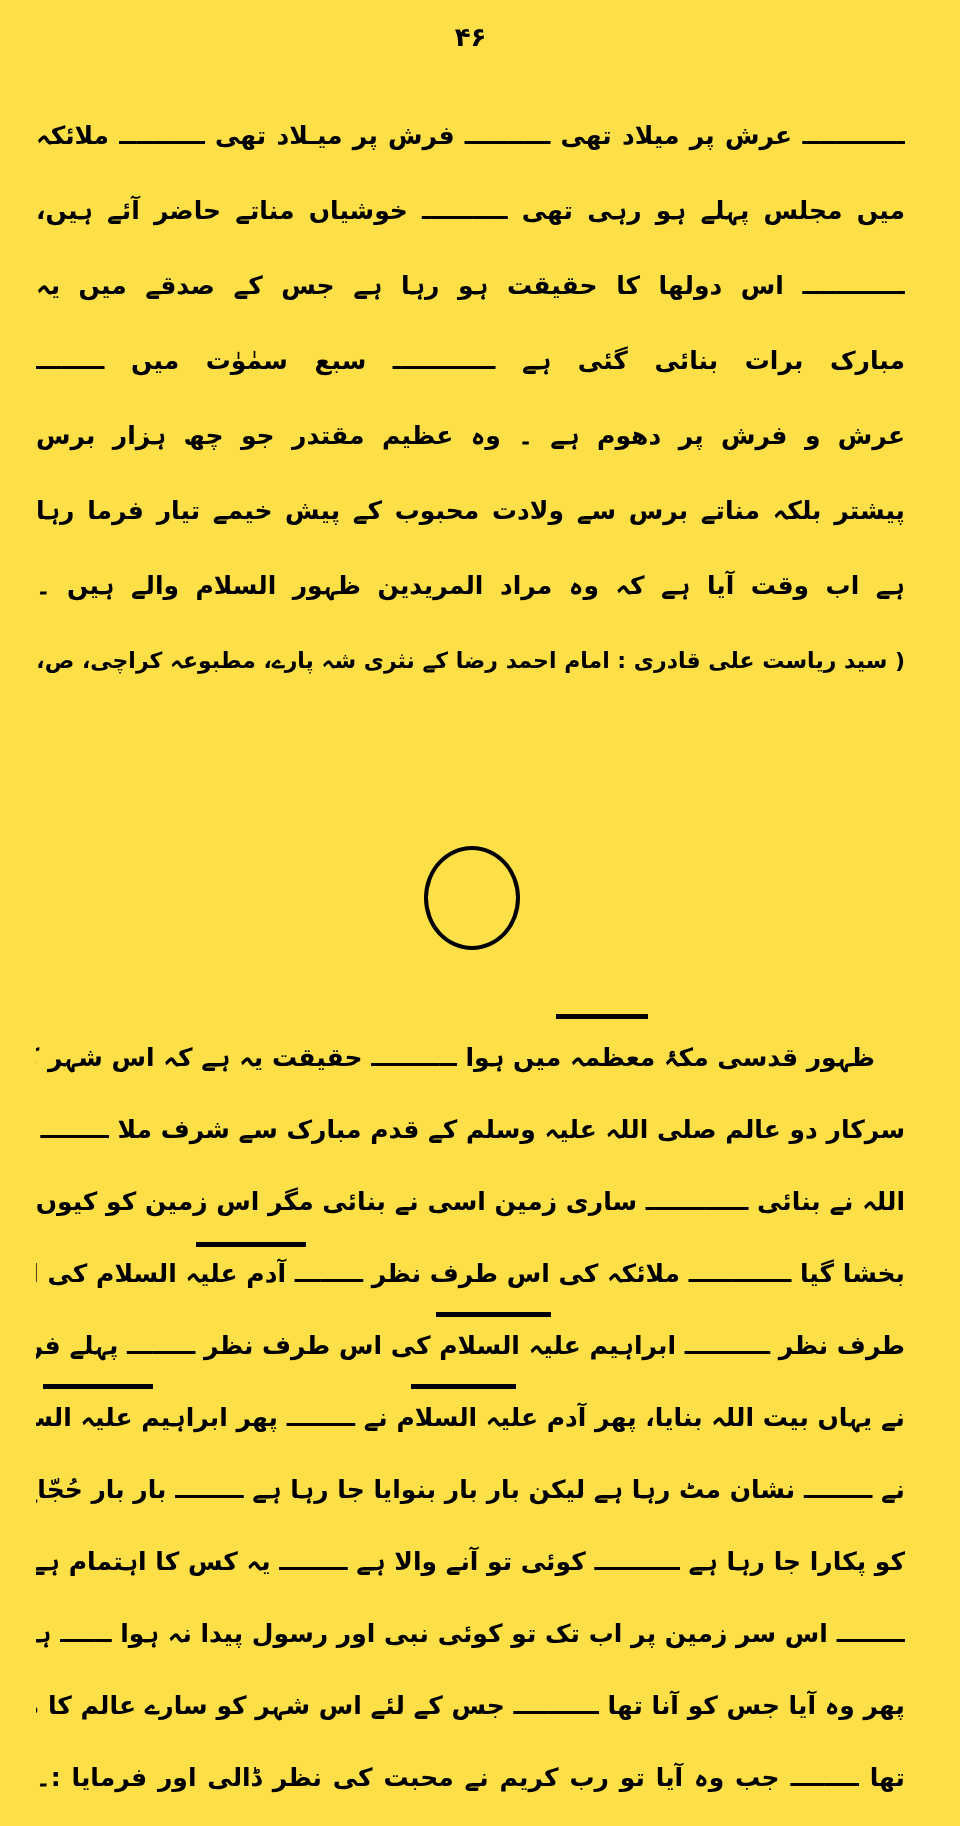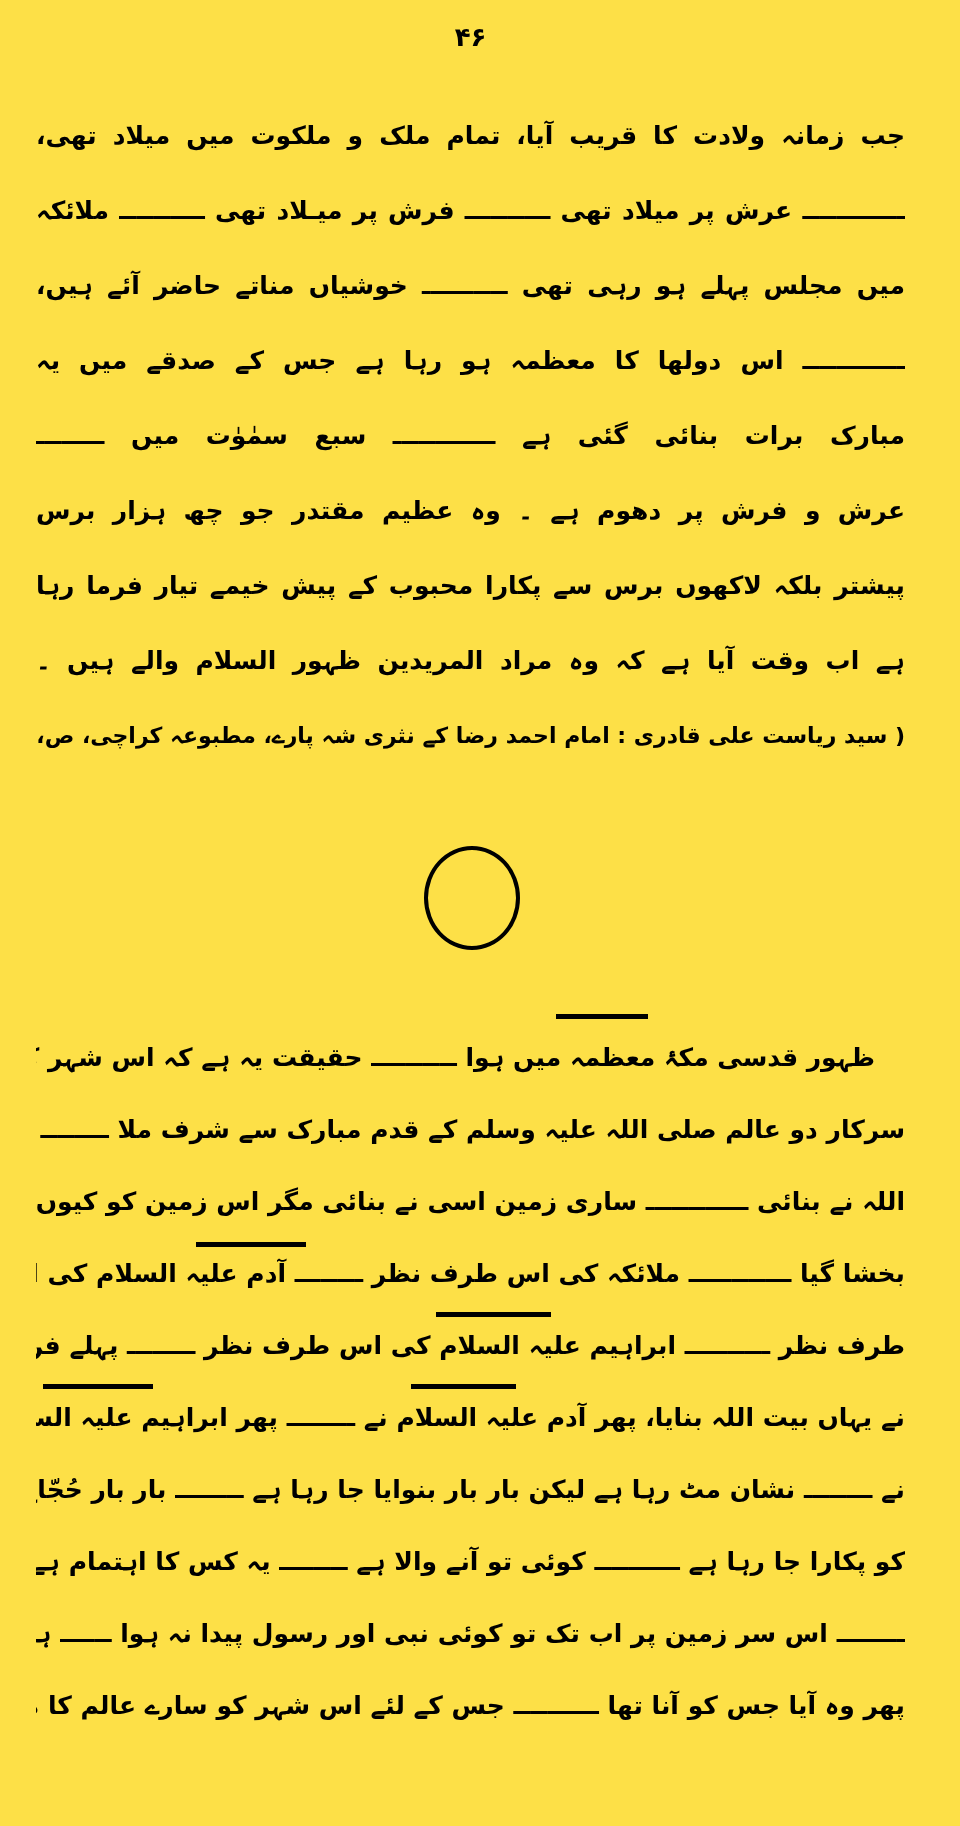--- a/index.html
+++ b/index.html
@@ -56,44 +56,44 @@
   .bar-5{top:1384px;left:62px;width:110px;}
 </style>
 </head>
 <body>
 
 <div class="page">
 
   <div class="page-number">۴۶</div>
 
   <div class="text-section section-1">
-    <div class="line">جب زمانہ ولادت کا قریب آیا، تمام ملک و ملکوت میں میلاد تھی،</div>
     <div class="line">ــــــــــــ عرش پر میلاد تھی ــــــــــ فرش پر میـلاد تھی ــــــــــ ملائکہ</div>
     <div class="line">میں مجلس پہلے ہو رہی تھی ــــــــــ خوشیاں مناتے حاضر آئے ہیں،</div>
-    <div class="line">ــــــــــــ اس دولھا کا معظمہ ہو رہا ہے جس کے صدقے میں یہ</div>
+    <div class="line">ــــــــــــ اس دولھا کا حقیقت ہو رہا ہے جس کے صدقے میں یہ</div>
     <div class="line">مبارک برات بنائی گئی ہے ــــــــــــ سبع سمٰوٰت میں ــــــــ</div>
     <div class="line">عرش و فرش پر دھوم ہے ۔ وہ عظیم مقتدر جو چھ ہزار برس</div>
-    <div class="line">پیشتر بلکہ لاکھوں برس سے پکارا محبوب کے پیش خیمے تیار فرما رہا</div>
+    <div class="line">پیشتر بلکہ مناتے برس سے ولادت محبوب کے پیش خیمے تیار فرما رہا</div>
     <div class="line">ہے اب وقت آیا ہے کہ وہ مراد المریدین ظہور السلام والے ہیں ۔</div>
     <div class="line citation">( سید ریاست علی قادری : امام احمد رضا کے نثری شہ پارے، مطبوعہ کراچی، ص، ۸ )</div>
   </div>
 
   <div class="divider-circle"></div>
 
   <div class="text-section section-2">
     <div class="line indent-first">ظہور قدسی مکۂ معظمہ میں ہوا ــــــــــ حقیقت یہ ہے کہ اس شہر کو</div>
     <div class="line">سرکار دو عالم صلی اللہ علیہ وسلم کے قدم مبارک سے شرف ملا ــــــــ یہ زمین</div>
     <div class="line">اللہ نے بنائی ــــــــــــ ساری زمین اسی نے بنائی مگر اس زمین کو کیوں امتیاز</div>
     <div class="line">بخشا گیا ــــــــــــ ملائکہ کی اس طرف نظر ــــــــ آدم علیہ السلام کی اس</div>
     <div class="line">طرف نظر ــــــــــ ابراہیم علیہ السلام کی اس طرف نظر ــــــــ پہلے فرشتوں</div>
     <div class="line">نے یہاں بیت اللہ بنایا، پھر آدم علیہ السلام نے ــــــــ پھر ابراہیم علیہ السلام</div>
     <div class="line">نے ــــــــ نشان مٹ رہا ہے لیکن بار بار بنوایا جا رہا ہے ــــــــ بار بار حُجّاج</div>
     <div class="line">کو پکارا جا رہا ہے ــــــــــ کوئی تو آنے والا ہے ــــــــ یہ کس کا اہتمام ہے</div>
     <div class="line">ــــــــ اس سر زمین پر اب تک تو کوئی نبی اور رسول پیدا نہ ہوا ــــــ ہاں</div>
     <div class="line">پھر وہ آیا جس کو آنا تھا ــــــــــ جس کے لئے اس شہر کو سارے عالم کا مرکز بنایا</div>
+    <div class="line">تھا ــــــــ جب وہ آیا تو رب کریم نے محبت کی نظر ڈالی اور فرمایا :۔</div>
   </div>
 
   <div class="overline-bar bar-1"></div>
   <div class="overline-bar bar-2"></div>
   <div class="overline-bar bar-3"></div>
   <div class="overline-bar bar-4"></div>
   <div class="overline-bar bar-5"></div>
 
 </div>
 

